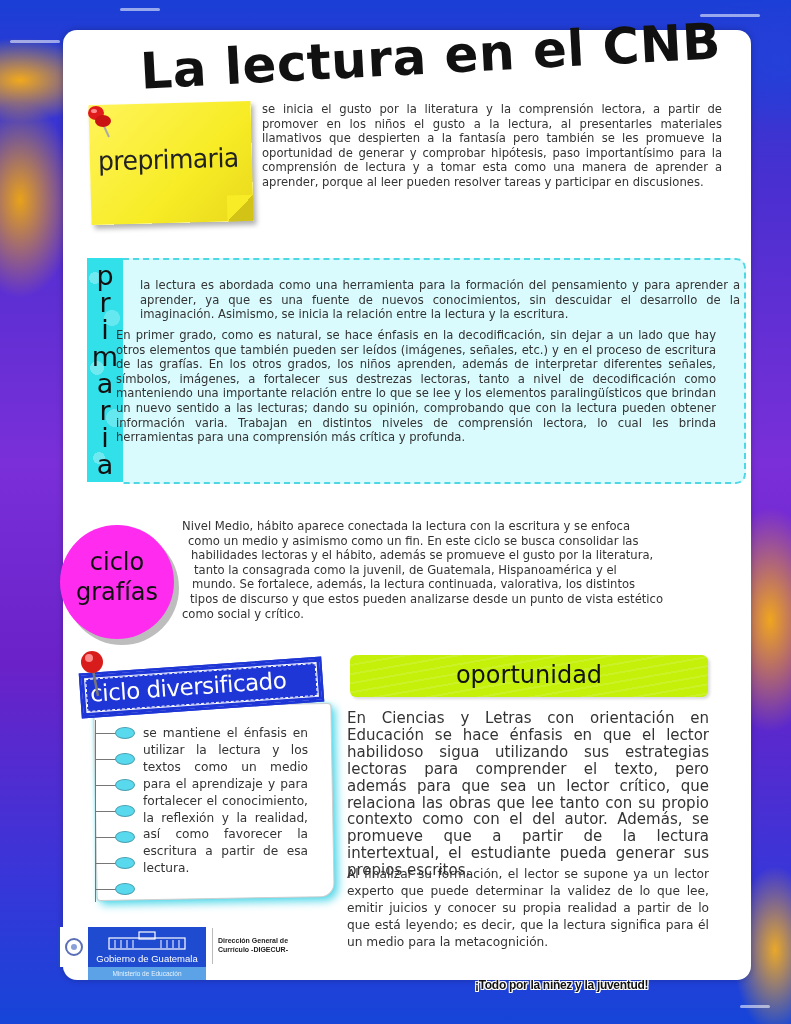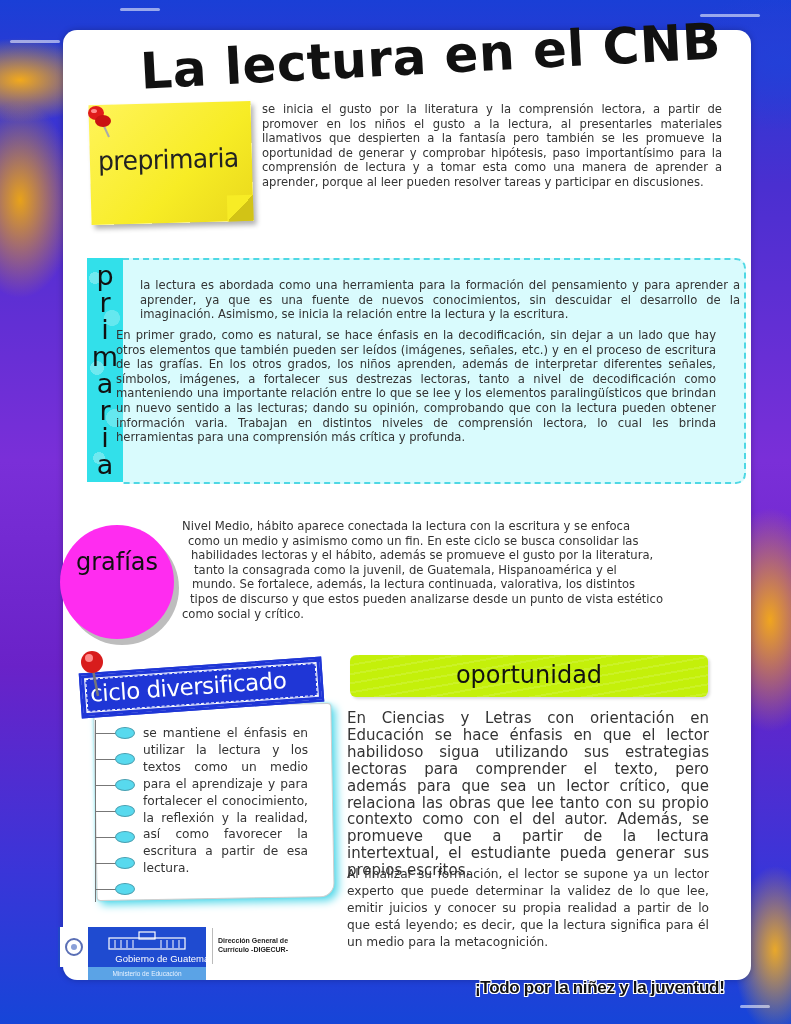--- a/index.html
+++ b/index.html
@@ -145,33 +145,33 @@
   .gov-emblem {
     position: absolute; left: 0; top: 0; width: 30px; height: 40px; background: #fff;
     display: flex; align-items: center; justify-content: center;
     border-left: 2px solid #2247c6;
   }
   .gov-main {
     position: absolute; left: 30px; top: 0; width: 118px; height: 40px; background: #1f4bd0;
   }
   .gov-name {
     position: absolute; left: 0; bottom: 3px; width: 100%; text-align: center;
-    font-size: 9.5px; color: #fff; white-space: nowrap; margin-left: 19px;
+    font-size: 9.5px; color: #fff; white-space: nowrap;
   }
   .gov-sub {
     position: absolute; left: 30px; top: 40px; width: 118px; height: 13px; background: #5ba3e6;
     text-align: center; font-size: 6.5px; line-height: 13px; color: #e8f2ff;
   }
   .divider-v { position: absolute; left: 212px; top: 928px; width: 1px; height: 36px; background: #bbb; }
   .digecur {
     position: absolute; left: 218px; top: 936px; font-size: 7px; line-height: 9px;
     color: #222; font-weight: bold; white-space: nowrap;
   }
   .slogan {
-    position: absolute; left: 475px; top: 978px; font-size: 17px; font-weight: bold;
+    position: absolute; left: 475px; top: 978px; font-size: 12px; font-weight: bold;
     color: #111; white-space: nowrap; letter-spacing: -0.3px;
     text-shadow: -1px -1px 0 #fff, 1px -1px 0 #fff, -1px 1px 0 #fff, 1px 1px 0 #fff, 0 1px 0 #fff, 1px 0 0 #fff;
   }
 </style>
 </head>
 <body>
 
 <div class="streak" style="left:10px;top:40px;width:50px;"></div>
 <div class="streak" style="left:120px;top:8px;width:40px;"></div>
 <div class="streak" style="left:700px;top:14px;width:60px;"></div>
@@ -203,20 +203,21 @@
     <div>r</div>
     <div>i</div>
     <div>a</div>
   </div>
 </div>
 <p class="body-text prim-text1">la lectura es abordada como una herramienta para la formación del pensamiento y para aprender a aprender, ya que es una fuente de nuevos conocimientos, sin descuidar el desarrollo de la imaginación. Asimismo, se inicia la relación entre la lectura y la escritura.</p>
 <p class="body-text prim-text2">En primer grado, como es natural, se hace énfasis en la decodificación, sin dejar a un lado que hay otros elementos que también pueden ser leídos (imágenes, señales, etc.) y en el proceso de escritura de las grafías. En los otros grados, los niños aprenden, además de interpretar diferentes señales, símbolos, imágenes, a fortalecer sus destrezas lectoras, tanto a nivel de decodificación como  manteniendo una importante relación entre lo que se lee y los elementos paralingüísticos que brindan un nuevo sentido a las lecturas; dando su opinión, comprobando que con la lectura pueden obtener información varia. Trabajan en distintos niveles de comprensión lectora, lo cual les brinda herramientas para una comprensión más crítica y profunda.</p>
 
 <div class="pink-circle">
   <div class="pink-label">
+    <div>ciclo</div>
     <div>grafías</div>
   </div>
 </div>
 <div class="body-text basico-text">
   <span class="l">Nivel Medio, hábito aparece conectada la lectura con la escritura y se enfoca</span>
   <span class="l" style="padding-left:6px">como un medio y asimismo como un fin.  En este ciclo se busca consolidar las</span>
   <span class="l" style="padding-left:9px">habilidades lectoras y el hábito, además se promueve el gusto por la literatura,</span>
   <span class="l" style="padding-left:12px">tanto la consagrada como la juvenil, de Guatemala, Hispanoamérica y el</span>
   <span class="l" style="padding-left:10px">mundo. Se fortalece, además, la lectura continuada, valorativa, los distintos</span>
   <span class="l" style="padding-left:8px">tipos de discurso y que estos pueden analizarse desde un punto de vista estético</span>

